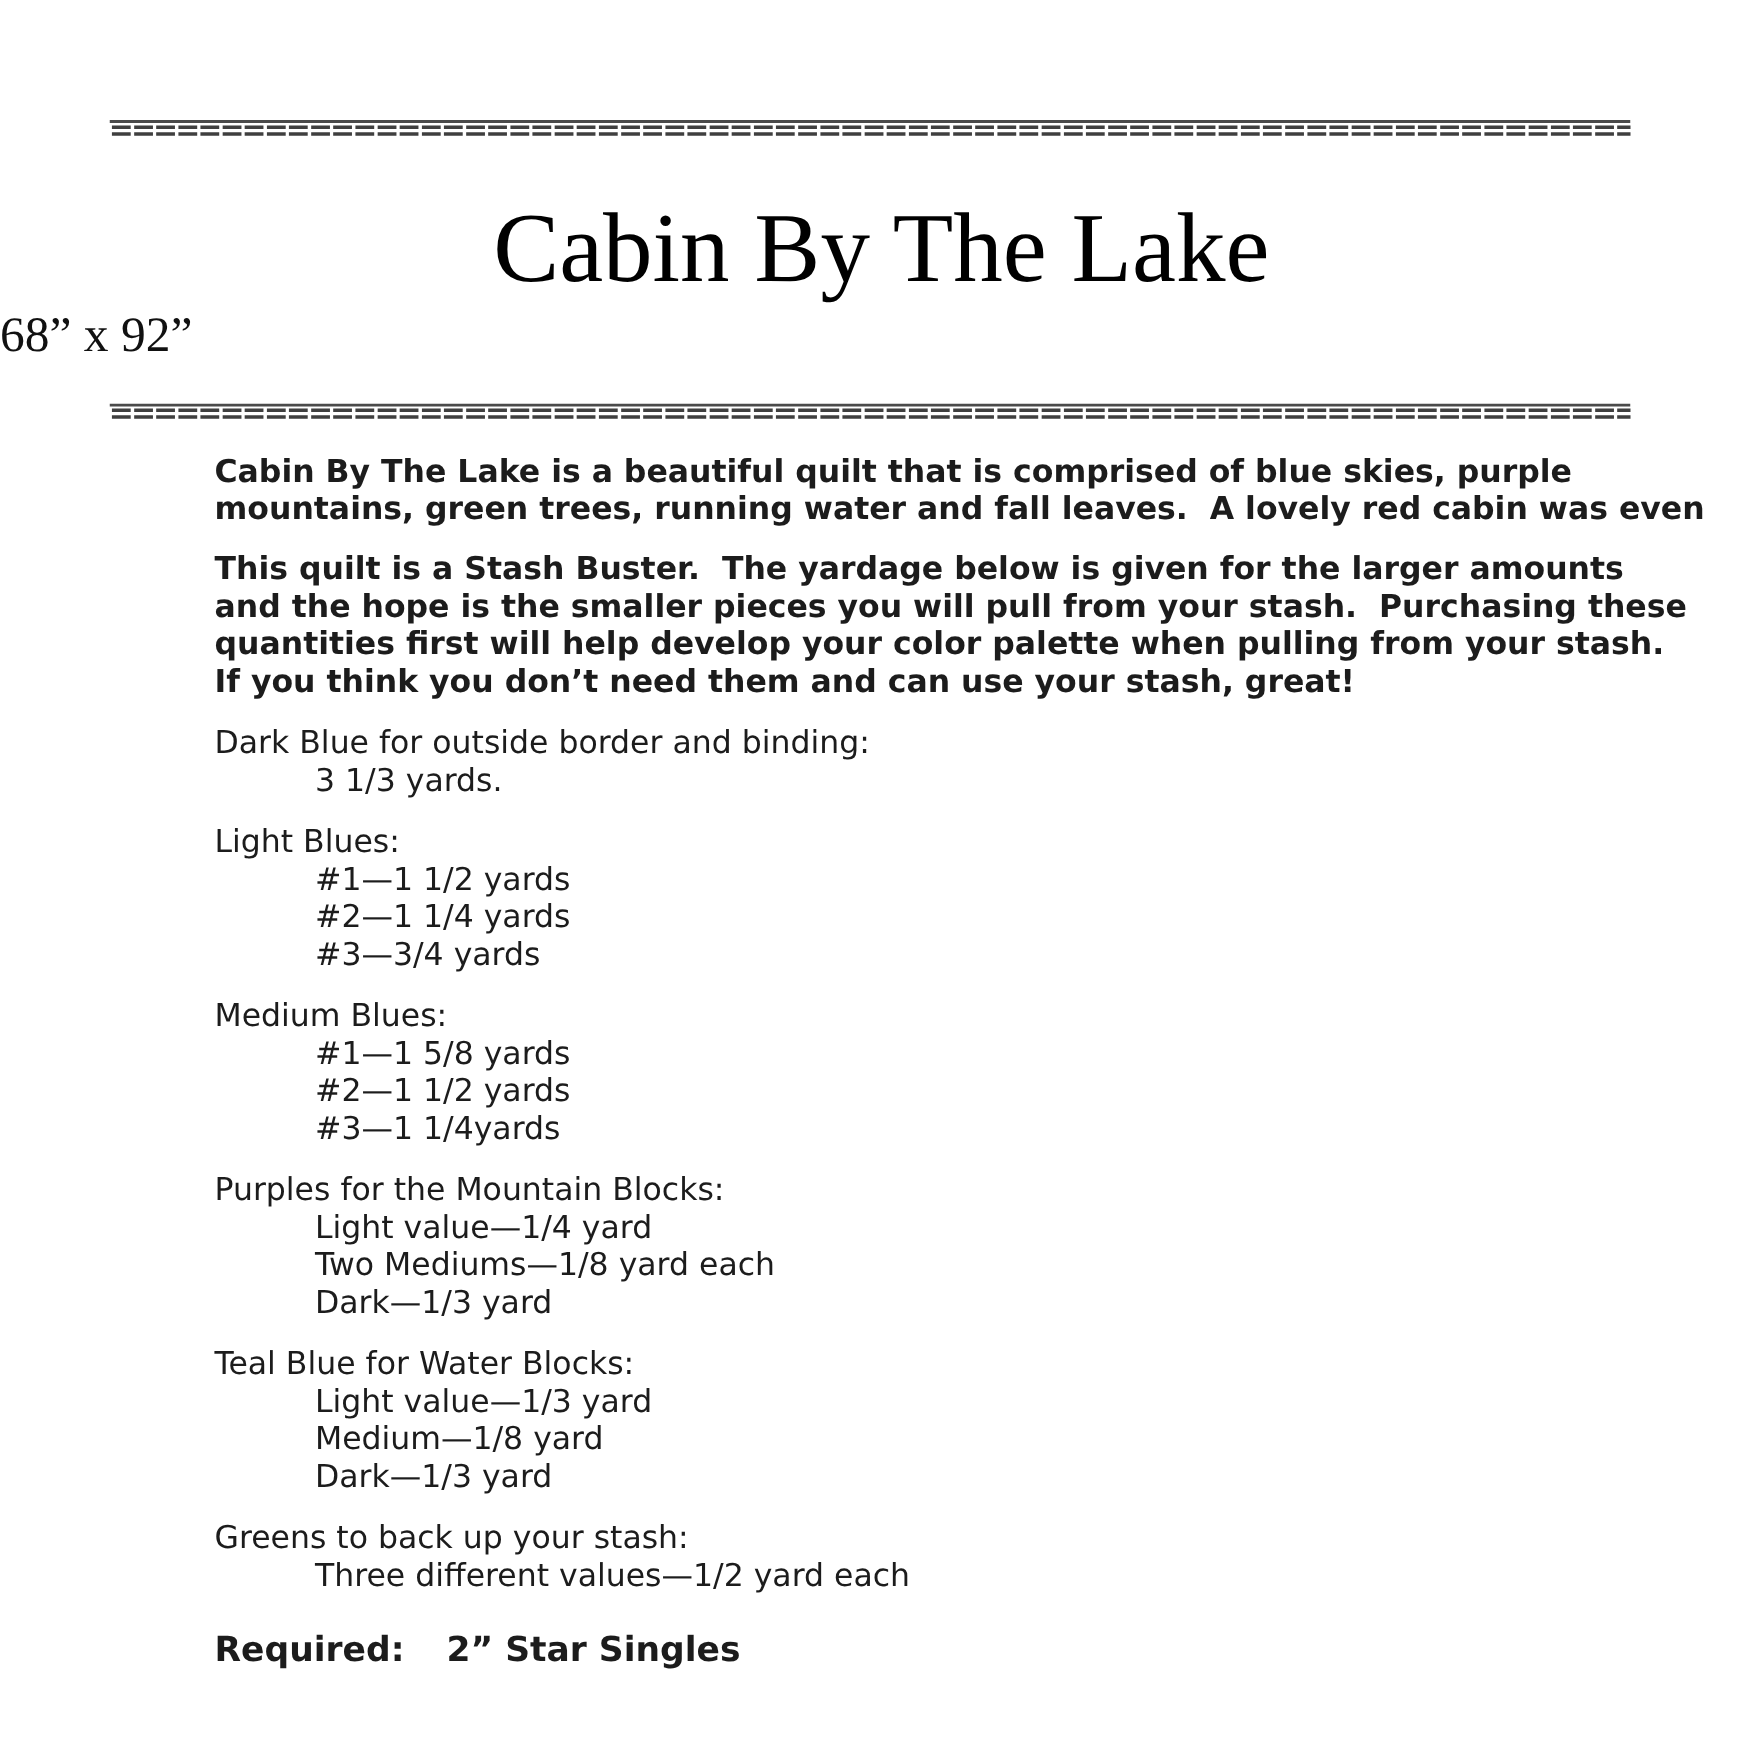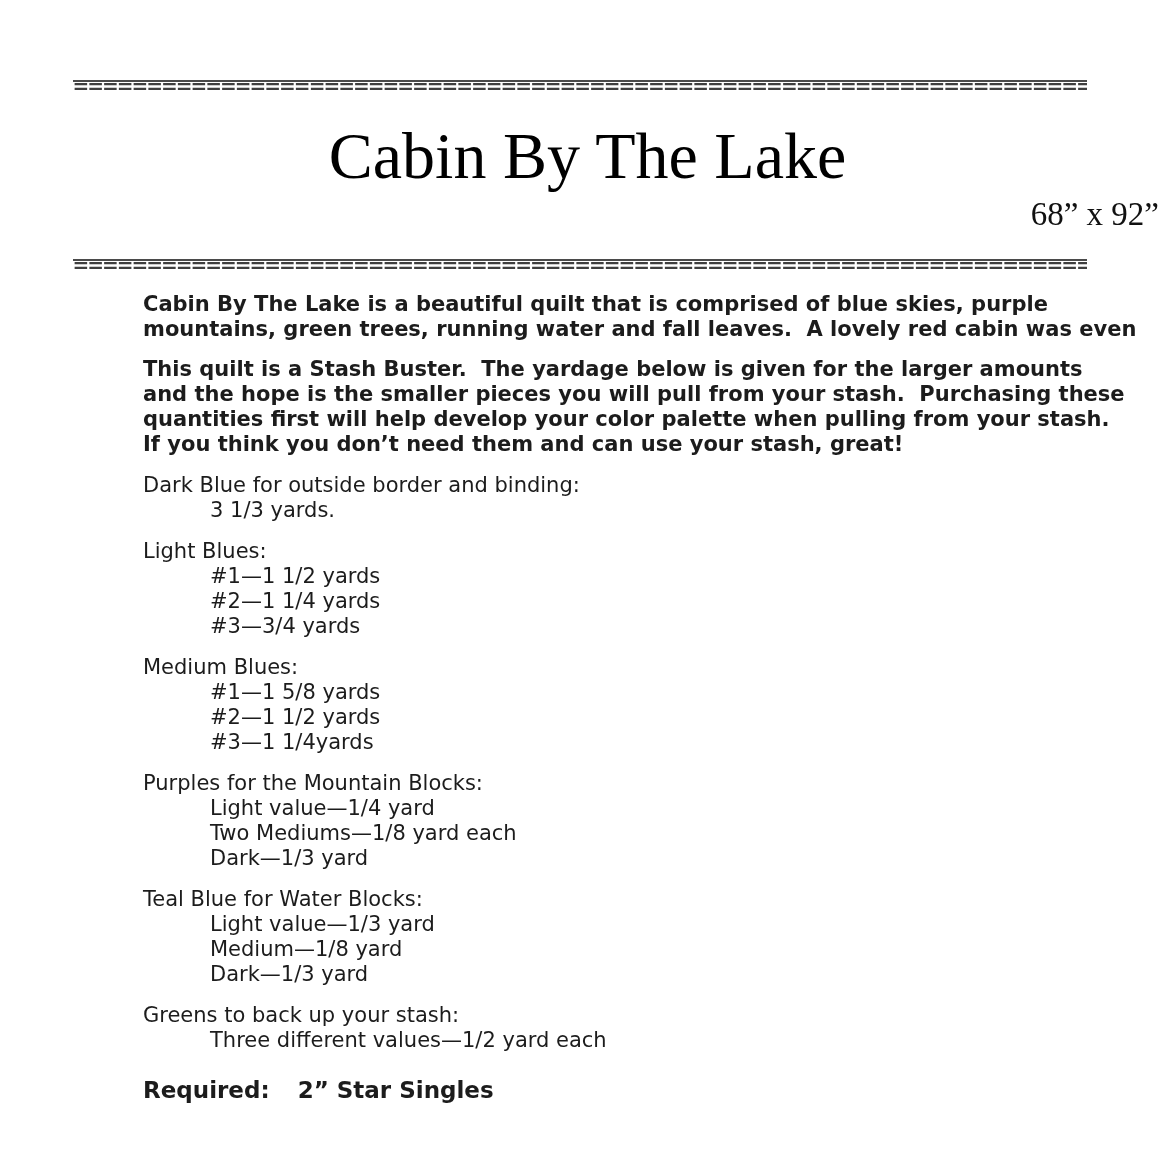--- a/index.html
+++ b/index.html
@@ -38,33 +38,33 @@
     font-style: italic;
     font-weight: bold;
     font-size: 20px;
     letter-spacing: -2px;
     color: #3f3f3f;
   }
   .divider-top { margin-top: 80px; }
   .divider-mid { margin-top: 26px; }
 
   .title {
-    margin-top: 26px;
+    margin-top: 36px;
     text-align: center;
     font-family: "Liberation Serif", serif;
     font-weight: normal;
     font-size: 66px;
     line-height: 1.05;
     color: #000000;
     letter-spacing: 0px;
     padding-left: 16px;
   }
   .subtitle {
     margin-top: 6px;
-    text-align: right;
+    text-align: left;
     font-family: "Liberation Serif", serif;
     font-size: 33px;
     color: #111111;
   }
 
   .body-text {
     padding: 18px 130px 0 143px;
     font-size: 21px;
     line-height: 25px;
     color: #1c1c1c;

